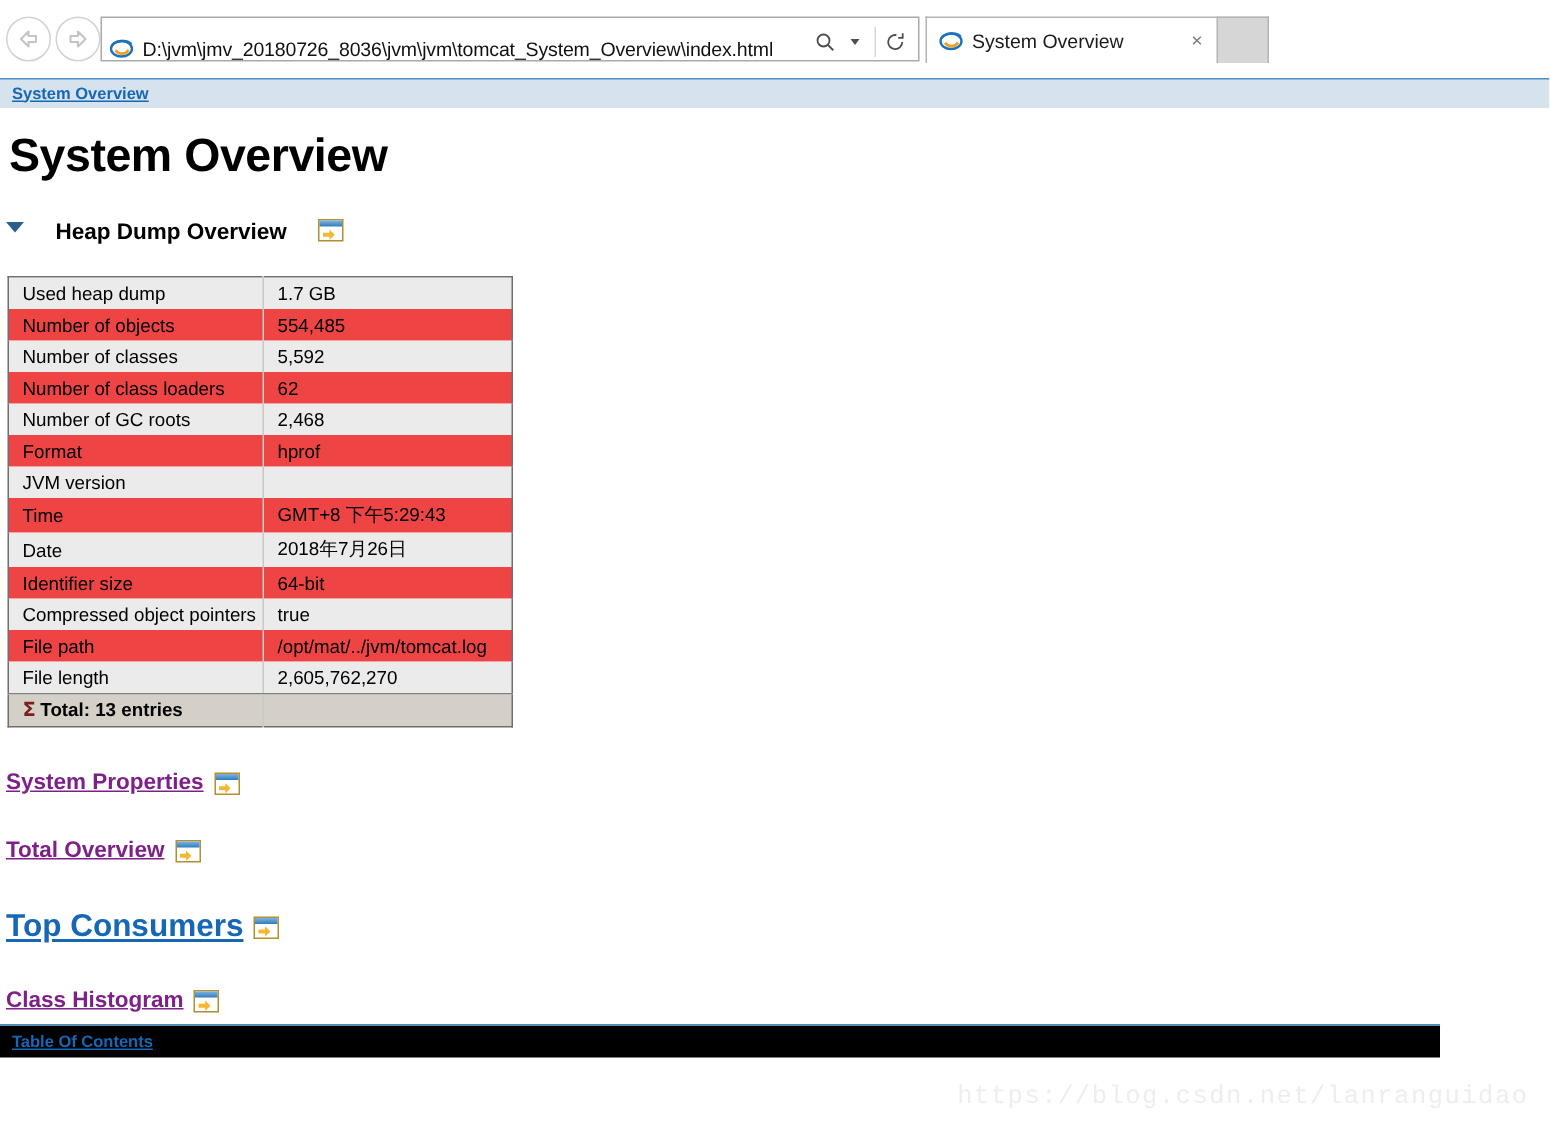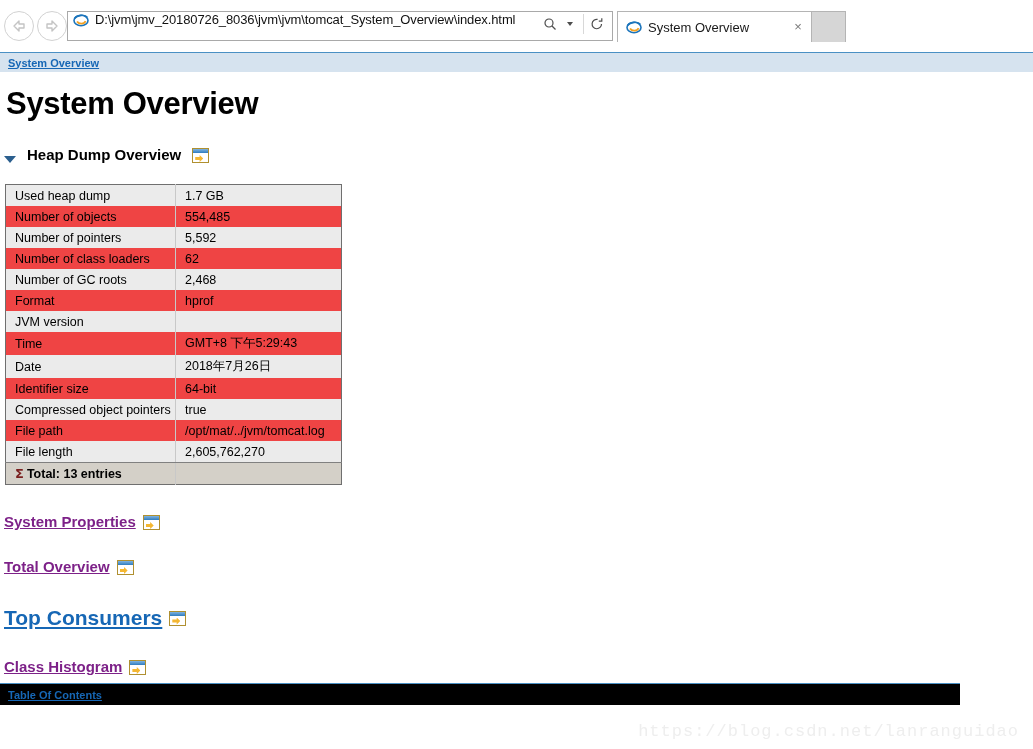--- a/index.html
+++ b/index.html
@@ -47,21 +47,21 @@
   .addressbar {
     position: absolute;
     left: 67px;
     top: 11px;
     width: 546px;
     height: 30px;
     border: 1px solid #a9a9a9;
     background: #ffffff;
     box-sizing: border-box;
     display: flex;
-    align-items: flex-start;
+    align-items: flex-end;
   }
   .ie-favicon {
     width: 16px;
     height: 16px;
     margin-left: 5px;
     margin-right: 6px;
     flex: 0 0 auto;
     position: relative;
   }
   .url-text {
@@ -177,23 +177,23 @@
     font-family: "Liberation Sans", sans-serif;
     font-size: 31px;
     font-weight: bold;
     color: #000000;
     margin: 14px 0 0 6px;
     letter-spacing: -0.3px;
   }
 
   .section-heading {
     display: flex;
-    align-items: flex-end;
+    align-items: flex-start;
     margin: 24px 0 0 4px;
-    gap: 11px;
+    gap: 21px;
   }
   .toggle-tri {
     width: 0; height: 0;
     border-left: 6px solid transparent;
     border-right: 6px solid transparent;
     border-top: 7px solid #2b5f8e;
     margin-top: 2px;
     cursor: pointer;
   }
   .section-heading-text {
@@ -415,21 +415,21 @@
     <tbody>
       <tr class="odd">
         <td>Used heap dump</td>
         <td>1.7 GB</td>
       </tr>
       <tr class="even">
         <td>Number of objects</td>
         <td>554,485</td>
       </tr>
       <tr class="odd">
-        <td>Number of pointers</td>
+        <td>Number of classes</td>
         <td>5,592</td>
       </tr>
       <tr class="even">
         <td>Number of class loaders</td>
         <td>62</td>
       </tr>
       <tr class="odd">
         <td>Number of GC roots</td>
         <td>2,468</td>
       </tr>

